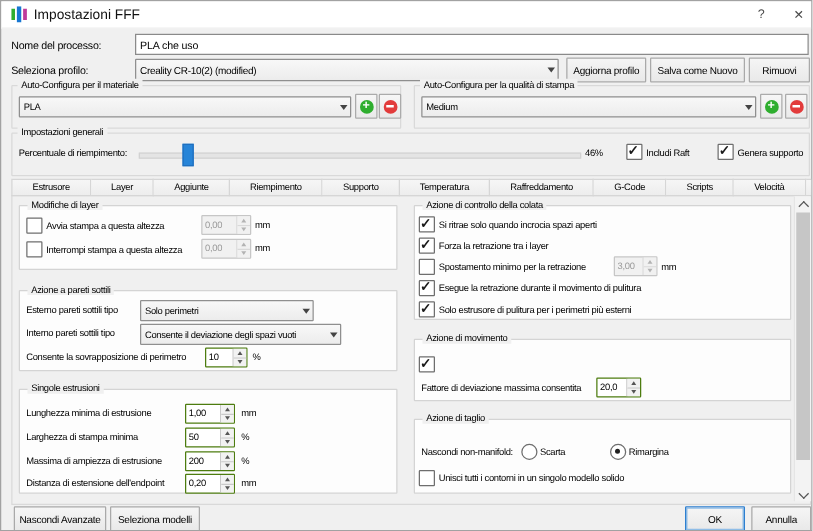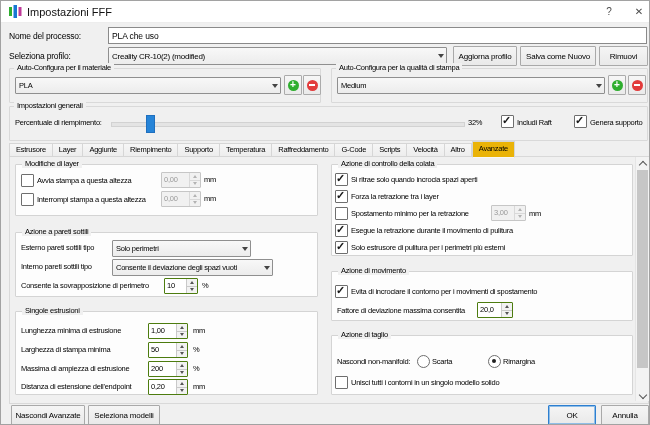--- a/index.html
+++ b/index.html
@@ -30,21 +30,21 @@
   .spin.disabled{background:#f1f1f1;border-color:#c6c6c6;color:#9a9a9a}
   .spin.disabled .sb{border-left-color:#d9d9d9}
   .spin.disabled .sb span{background:#f1f1f1;border-color:#d9d9d9}
   .spin.disabled .uptri{border-bottom-color:#b3b3b3}
   .spin.disabled .dntri{border-top-color:#b3b3b3}
   .cb{position:absolute;width:11px;height:11px;background:#fff;border:1px solid #6e6e6e;border-radius:1px}
   .cb.checked::after{content:"\2713";position:absolute;left:0px;top:-2px;font-size:11px;font-weight:bold;color:#1a1a1a}
   .radio{position:absolute;width:11px;height:11px;background:#fff;border:1px solid #6e6e6e;border-radius:50%}
   .radio.checked::after{content:"";position:absolute;left:2.5px;top:2.5px;width:4px;height:4px;border-radius:50%;background:#1f1f1f}
   .tabs{position:absolute;left:8px;top:141px;height:15px;display:flex;align-items:flex-end;z-index:3}
-  .tab{height:12px;line-height:12px;padding:0 6px;background:linear-gradient(#f6f6f6,#ededed);border:1px solid #d6d6d6;border-left-width:0;font-size:7.5px;letter-spacing:-0.25px;white-space:nowrap}
+  .tab{height:12px;line-height:12px;padding:0 16px;background:linear-gradient(#f6f6f6,#ededed);border:1px solid #d6d6d6;border-left-width:0;font-size:7.5px;letter-spacing:-0.25px;white-space:nowrap}
   .tab:first-child{border-left-width:1px}
   .tab.sel{height:15px;line-height:14px;background:#eab308;border-left-width:1px;border-bottom:1px solid #f8f8f8;margin-bottom:-1px;position:relative;z-index:4}
   .panel{position:absolute;left:8px;top:155px;width:638px;height:246px;background:#f0f0f0;border:1px solid #d9d9d9;z-index:1}
   .track{position:absolute;left:110px;top:121px;width:352px;height:3px;background:#e4e4e4;border:1px solid #d2d2d2}
   .handle{position:absolute;left:145px;top:114px;width:7px;height:16px;background:#2684d8;border:1px solid #1f6fbe;z-index:2}
   .iconbtn{position:absolute;width:16px;height:18px;background:linear-gradient(#f6f6f6,#eaeaea);border:1px solid #ababab;display:flex;align-items:center;justify-content:center;border-radius:1px}
   .circle{width:11px;height:11px;border-radius:50%;display:flex;align-items:center;justify-content:center;color:#fff}
   .circle.green{background:#2fae2f}
   .circle.red{background:#e23b3b}
   .plus{font-size:10px;font-weight:bold;line-height:9px;margin-top:-1px}
@@ -122,21 +122,21 @@
     <span class="circle red">
         <span class="minusbar"></span>
       </span>
   </div>
 
   <div class="gb" style="left:8px;top:105px;width:637px;height:33px"></div>
   <span class="gbt" style="left:13px;top:100px">Impostazioni generali</span>
   <span class="lbl" style="left:14px;top:117px">Percentuale di riempimento:</span>
   <div class="track"></div>
   <div class="handle"></div>
-  <span class="lbl" style="left:467px;top:117px">32%</span>
+  <span class="lbl" style="left:467px;top:117px">46%</span>
   <span class="cb checked" style="left:500px;top:114px"></span>
   <span class="lbl" style="left:516px;top:117px">Includi Raft</span>
   <span class="cb checked" style="left:573px;top:114px"></span>
   <span class="lbl" style="left:589px;top:117px">Genera supporto</span>
 
   <div class="tabs">
     <span class="tab">Estrusore</span>
     <span class="tab">Layer</span>
     <span class="tab">Aggiunte</span>
     <span class="tab">Riempimento</span>
@@ -289,21 +289,20 @@
   </div>
   <span class="lbl" style="left:528px;top:208px;z-index:3">mm</span>
   <span class="cb checked" style="left:334px;top:223px;z-index:3"></span>
   <span class="lbl" style="left:350px;top:225px;z-index:3">Esegue la retrazione durante il movimento di pulitura</span>
   <span class="cb checked" style="left:334px;top:240px;z-index:3"></span>
   <span class="lbl" style="left:350px;top:242px;z-index:3">Solo estrusore di pulitura per i perimetri più esterni</span>
 
   <div class="gb white" style="left:330px;top:270px;width:300px;height:48px;z-index:2"></div>
   <span class="gbt" style="left:337px;top:265px;z-index:3">Azione di movimento</span>
   <span class="cb checked" style="left:334px;top:284px;z-index:3"></span>
-  <span class="lbl" style="left:350px;top:286px;z-index:3">Evita di incrociare il contorno per i movimenti di spostamento</span>
   <span class="lbl" style="left:336px;top:305px;z-index:3">Fattore di deviazione massima consentita</span>
   <div class="spin" style="left:476px;top:301px;width:34px;z-index:3">
     <span class="st">20,0</span>
     <span class="sb">
         <span>
           <i class="uptri"></i>
         </span>
         <span>
           <i class="dntri"></i>
         </span>

